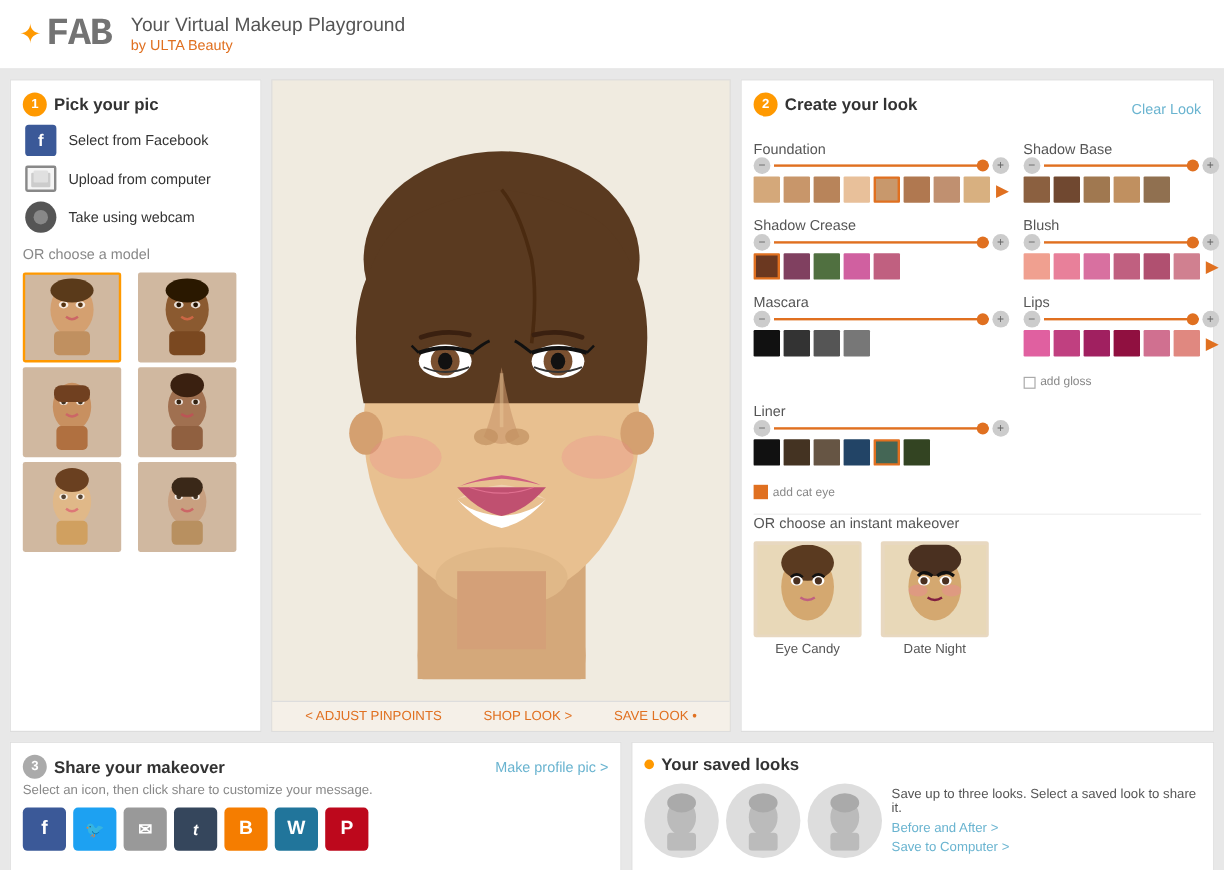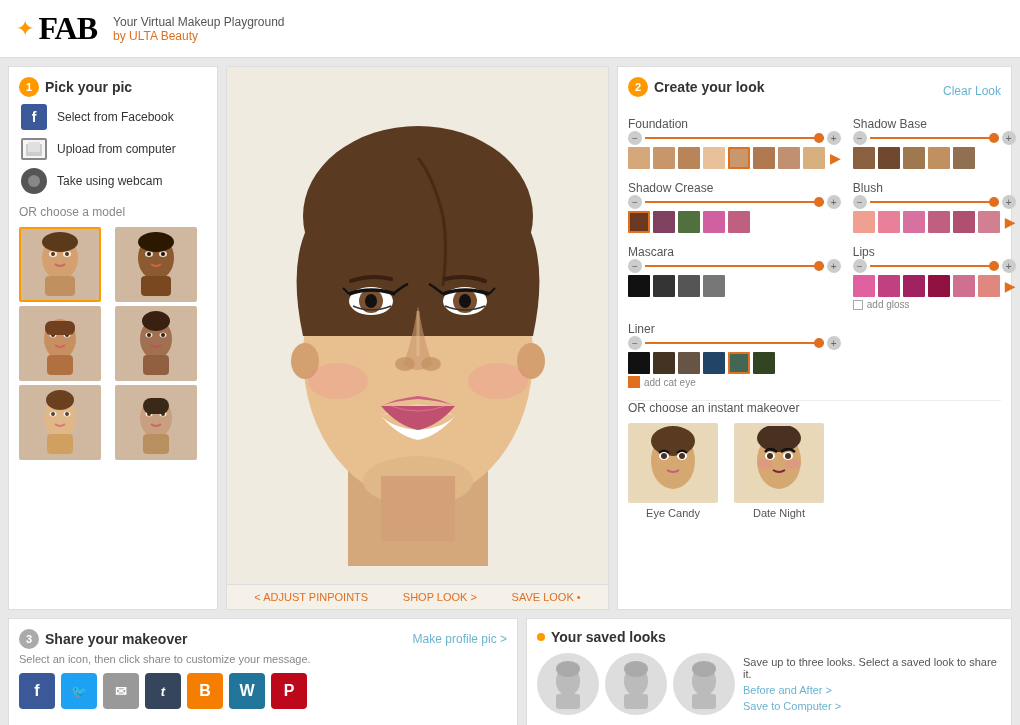--- a/index.html
+++ b/index.html
@@ -17,41 +17,41 @@
       background: #fff;
       padding: 8px 16px;
       display: flex;
       align-items: center;
       border-bottom: 1px solid #ddd;
       height: 58px;
     }
     .logo-fab {
       font-size: 32px;
       font-weight: 900;
-      color: #000000;
+      color: #737373;
       letter-spacing: -1px;
-      font-family: Liberation Serif, serif;
+      font-family: Liberation Mono, monospace;
     }
     .logo-photo {
       font-size: 32px;
       font-weight: 900;
       color: #444;
       letter-spacing: -1px;
       font-family: Georgia, serif;
     }
     .logo-tm {
       font-size: 10px;
       vertical-align: super;
       color: #888;
     }
     .header-tagline {
       margin-left: 16px;
     }
     .header-tagline .virtual {
-      font-size: 12px;
+      font-size: 16px;
       color: #555;
     }
     .header-tagline .ulta {
       font-size: 12px;
       color: #e07020;
     }
 
     
     .main-container {
       display: flex;
@@ -313,21 +313,21 @@
       font-size: 14px;
       margin-left: 2px;
     }
 
     .add-option {
       font-size: 10px;
       color: #888;
       display: flex;
       align-items: center;
       gap: 4px;
-      margin-top: 2px;
+      margin-top: 16px;
     }
     .add-checkbox {
       width: 10px;
       height: 10px;
       border: 1px solid #aaa;
       background: #fff;
       cursor: pointer;
     }
     .add-checkbox-orange {
       width: 12px;

